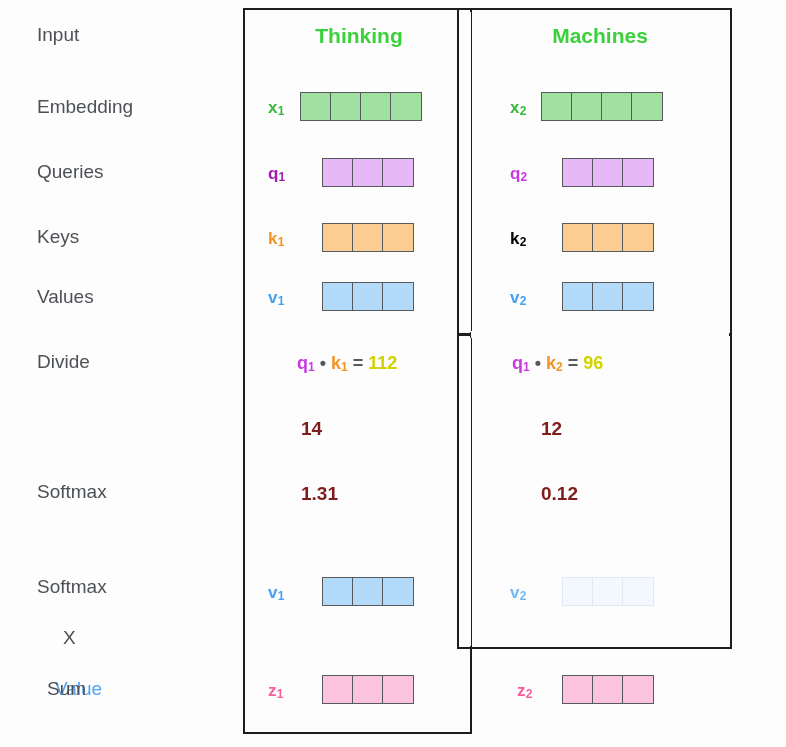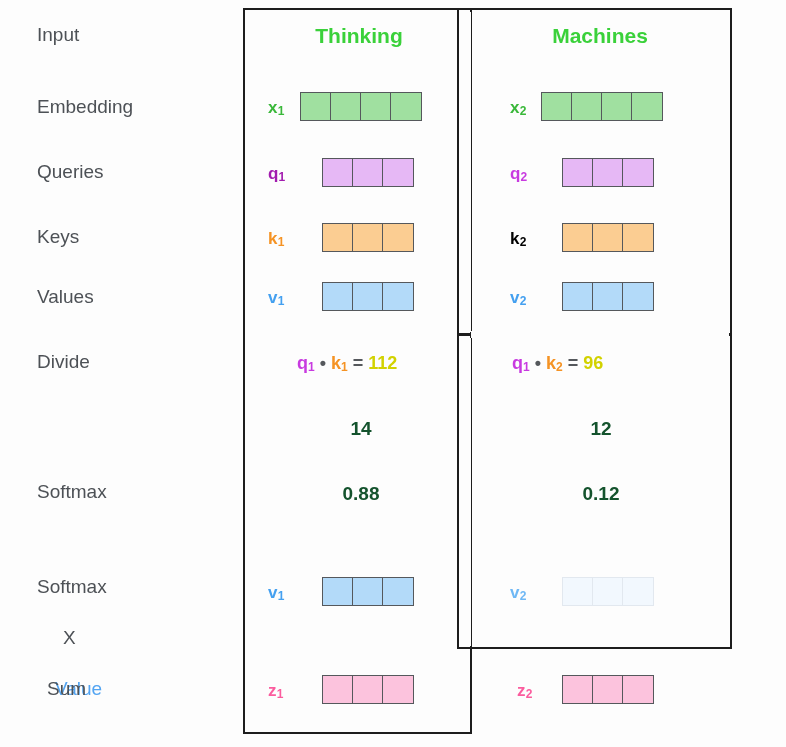--- a/index.html
+++ b/index.html
@@ -126,22 +126,21 @@
   .math sub { font-size: 12px; vertical-align: -2px; }
   .m-q   { color: #c83ae0; }
   .m-k   { color: #f59324; }
   .m-op  { color: #55585c; }
   .m-num { color: #d2d200; }
 
   .scalar {
     position: absolute;
     font-size: 19px;
     font-weight: bold;
-    color: #14532d;
-    text-align: center;
+    color: #7f1d1d;
     width: 120px;
   }
 </style>
 </head>
 <body>
 
 <div id="canvas">
 
   <div class="outline" id="outline-thinking"></div>
   <div class="outline" id="outline-machines"></div>
@@ -257,21 +256,21 @@
     <span class="m-q">q</span><sub class="m-q">1</sub>
     <span class="m-op">•</span>
     <span class="m-k">k</span><sub class="m-k">2</sub>
     <span class="m-op">=</span>
     <span class="m-num">96</span>
   </div>
 
   <div class="scalar" style="left:301px; top:418px;">14</div>
   <div class="scalar" style="left:541px; top:418px;">12</div>
 
-  <div class="scalar" style="left:301px; top:483px;">0.88</div>
+  <div class="scalar" style="left:301px; top:483px;">1.31</div>
   <div class="scalar" style="left:541px; top:483px;">0.12</div>
 
   <div class="vec-label" style="left:268px; top:583px; color:#44a0f0;">
     <span>v</span><sub>1</sub>
   </div>
   <div class="vector" style="left:322px; top:577px;">
     <div class="cell" style="background:#b3daf9"></div>
     <div class="cell" style="background:#b3daf9"></div>
     <div class="cell" style="background:#b3daf9"></div>
   </div>

